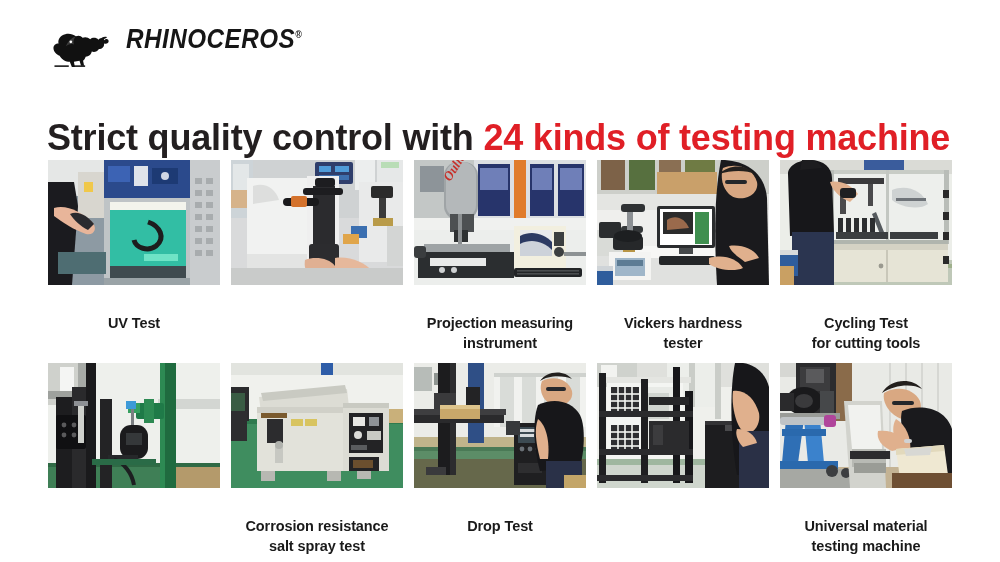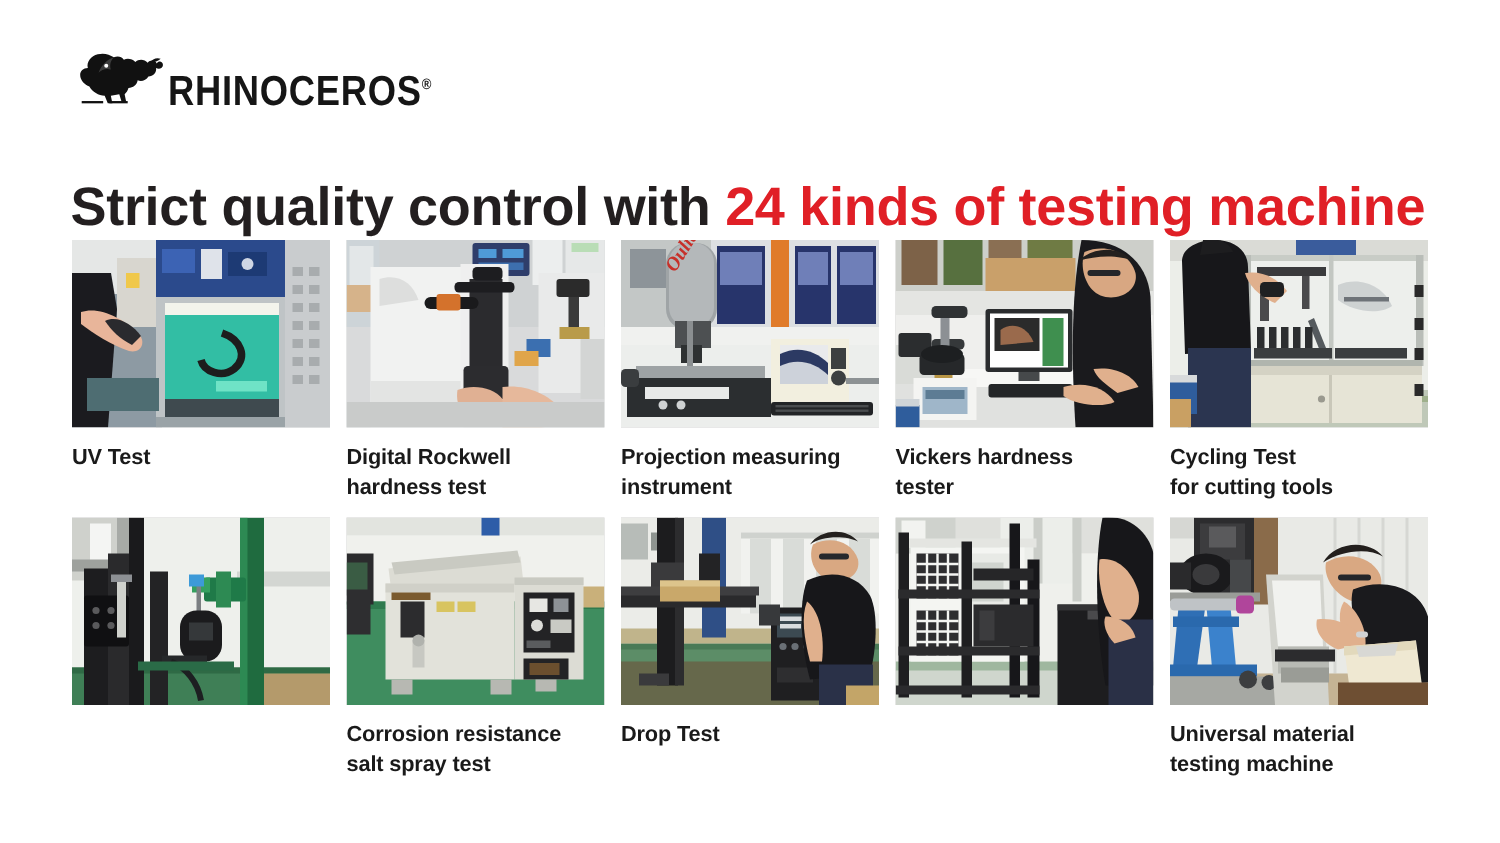--- a/index.html
+++ b/index.html
@@ -15,22 +15,23 @@
     position: relative;
   }
 
   
   .logo-bar {
     position: absolute;
     left: 48px;
     top: 26px;
     height: 48px;
     display: flex;
-    align-items: flex-end;
-    gap: 2px;
+    align-items: flex-start;
+    gap: 16px;
+    font-style: italic;
   }
   .logo-mark {
     width: 62px;
     height: 46px;
     display: block;
   }
   .logo-word {
     font-family: "Liberation Sans", sans-serif;
     font-weight: bold;
     font-size: 25px;
@@ -79,22 +80,22 @@
   }
   .photo {
     width: 172px;
     height: 125px;
     overflow: hidden;
     position: relative;
     background: #cfcfcf;
   }
   .photo svg { display: block; }
   .caption {
-    margin-top: 11px;
-    text-align: left;
+    margin-top: 29px;
+    text-align: center;
     font-size: 14.5px;
     font-weight: bold;
     color: #1a1a1a;
     line-height: 1.35;
     letter-spacing: -0.1px;
   }
 </style>
 </head>
 <body>
 
@@ -200,21 +201,20 @@
         <rect x="72" y="28" width="40" height="7" rx="3" fill="#1d1d20"></rect>
         <rect x="84" y="18" width="20" height="9" rx="3" fill="#1d1d20"></rect>
         <rect x="52" y="38" width="36" height="8" rx="4" fill="#1a1a1c"></rect>
         <rect x="60" y="36" width="16" height="11" rx="2" fill="#d4722c"></rect>
         <rect x="78" y="84" width="30" height="22" rx="3" fill="#2c2c2f"></rect>
         <path d="M74 100 C84 96 98 98 104 106 C108 112 102 122 92 122 C80 122 72 112 74 100 Z" fill="#e0b093"></path>
         <path d="M104 98 C118 96 134 102 142 112 C146 120 138 125 128 125 L104 125 Z" fill="#e6b89b"></path>
         <rect x="0" y="108" width="172" height="17" fill="#c9cbca"></rect>
       </svg>
     </div>
-    <div class="caption">Digital Rockwell<br>hardness test</div>
   </div>
 
   <div class="cell">
     <div class="photo">
       <svg width="172" height="125" viewBox="0 0 172 125" xmlns="http://www.w3.org/2000/svg">
         <rect width="172" height="125" fill="#e7e8e6"></rect>
         <rect x="0" y="0" width="60" height="58" fill="#c3c7c6"></rect>
         <rect x="6" y="6" width="24" height="26" fill="#8d9499"></rect>
         <rect x="36" y="8" width="20" height="20" fill="#a9b0b2"></rect>
         <rect x="60" y="0" width="40" height="62" fill="#dcdfe2"></rect>

